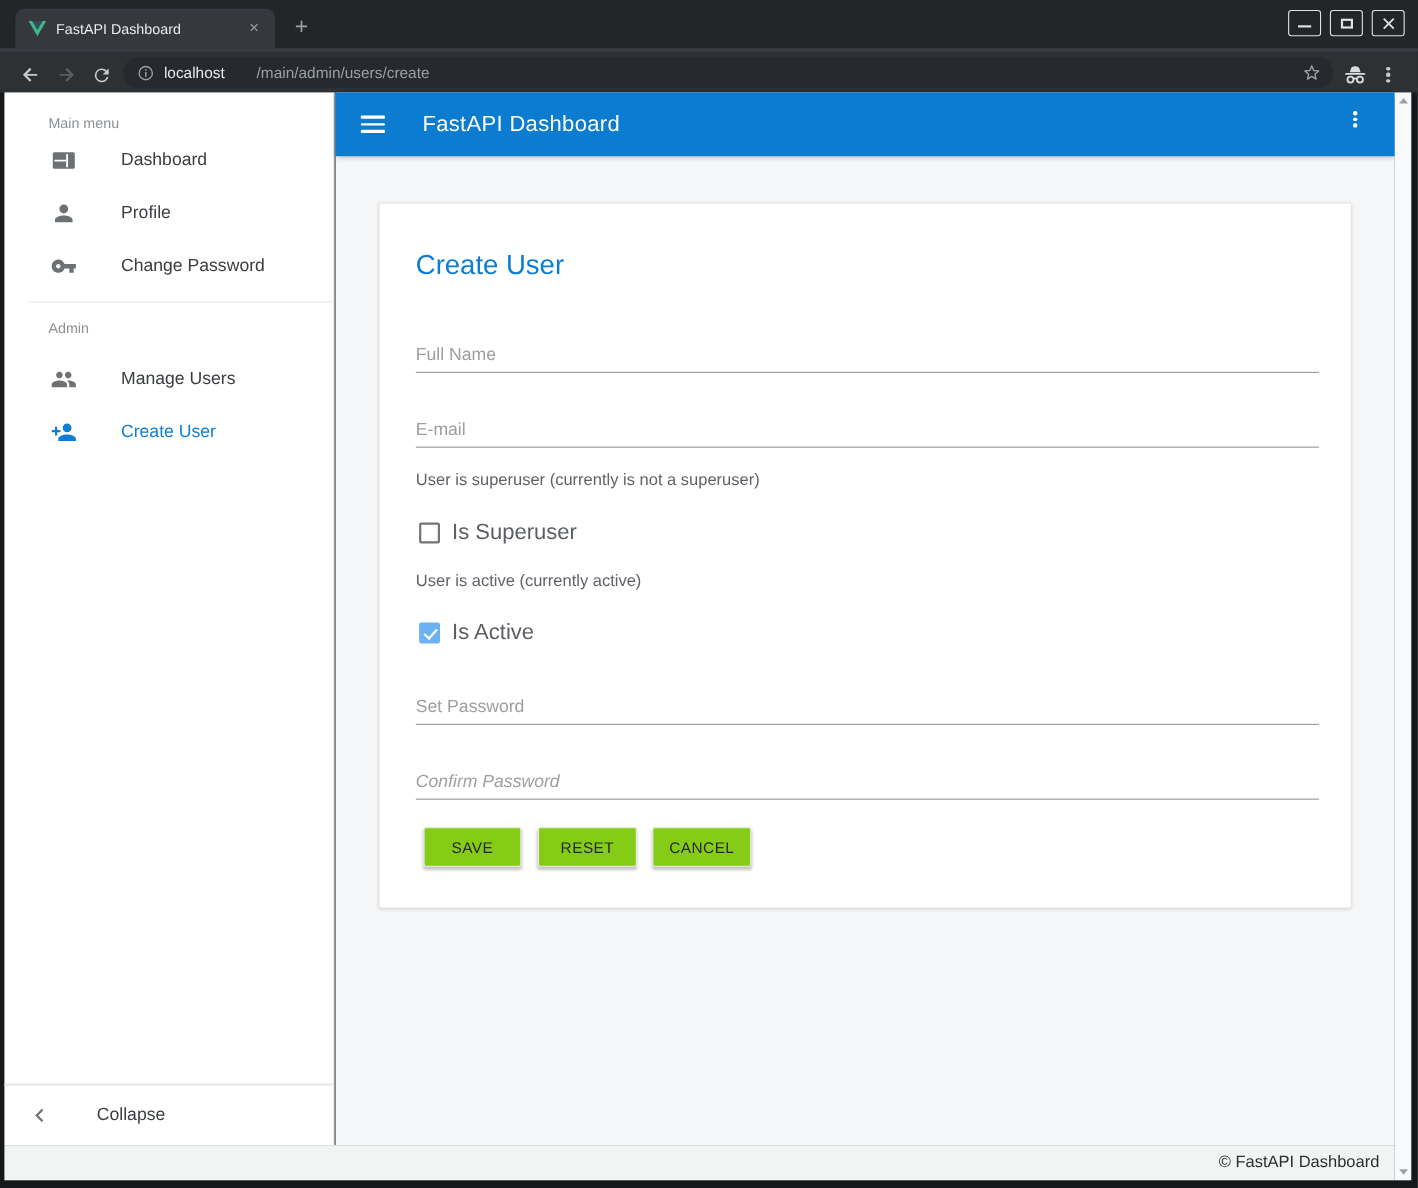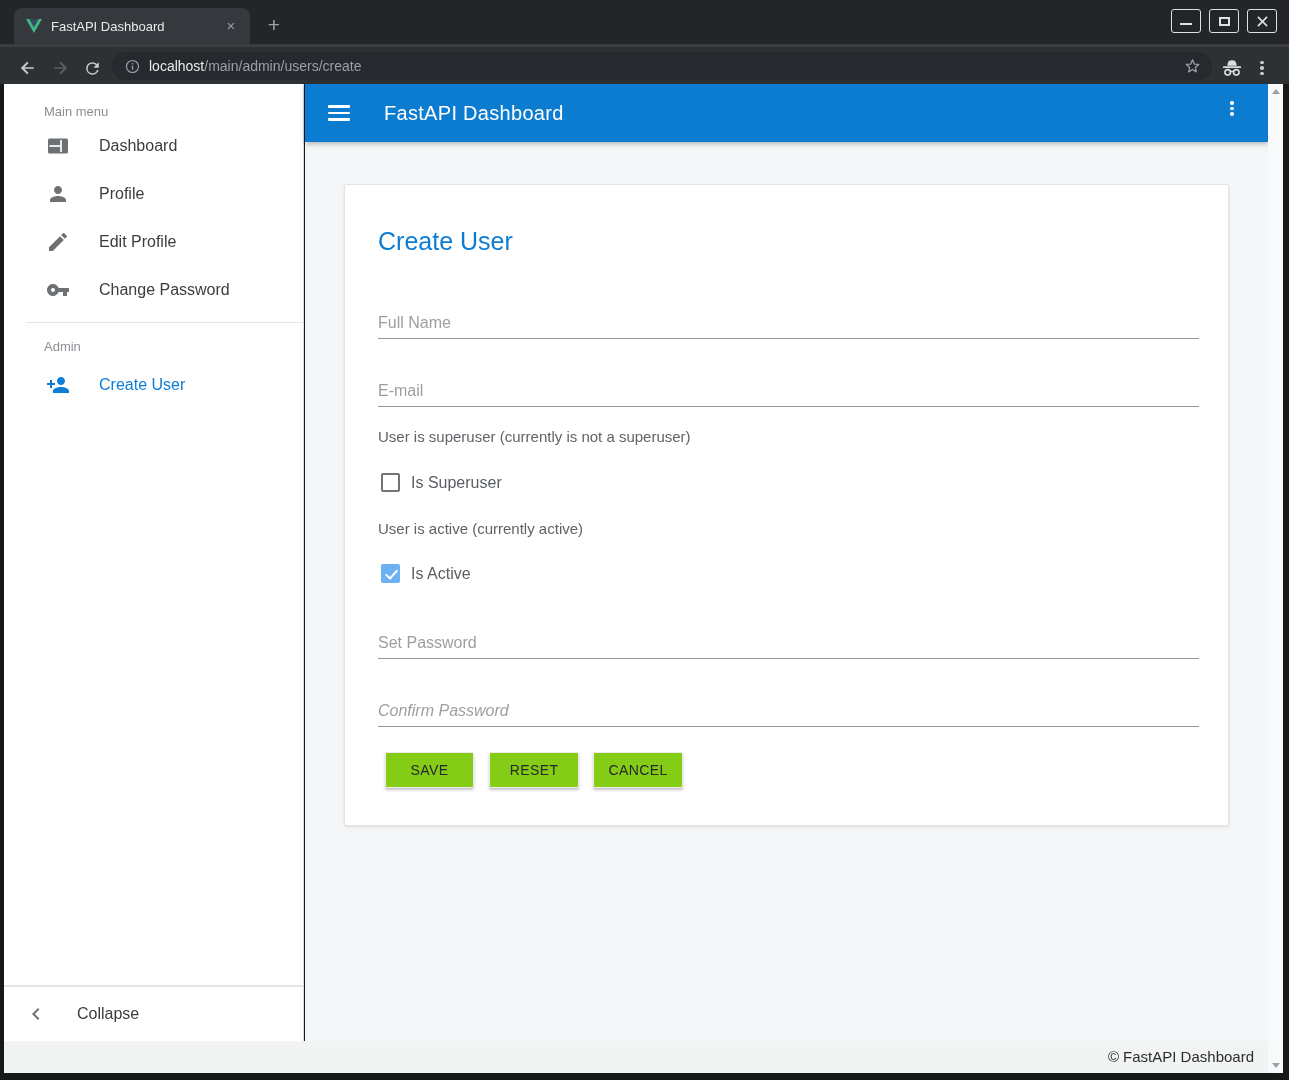--- a/index.html
+++ b/index.html
@@ -22,41 +22,41 @@
   .win-min-glyph { width:12px; height:2px; background:#dee1e4; margin-top:6px; }
   .win-max-glyph { width:11px; height:9px; border:2px solid #dee1e4; }
 
   .toolbar { position:absolute; left:0; top:44px; width:1289px; height:40px; background:#2d3134;
              border-top:3px solid #3a3e42; }
   .nav-btn { position:absolute; top:8px; width:26px; height:26px; display:flex; align-items:center; justify-content:center; }
   .omnibox { position:absolute; left:112px; top:5px; width:1100px; height:28px; background:#26292d;
              border-radius:14px; display:flex; align-items:center; padding:0 10px 0 12px; }
   .url-text { font-size:14px; margin-left:8px; flex:1; white-space:nowrap; overflow:hidden; }
   .url-host { color:#e8eaed; }
-  .url-path { color:#9aa0a6; }
+  .url-path { color:#9aa0a6;padding-left:29px; }
   .right-btn { position:absolute; top:8px; width:28px; height:26px; display:flex; align-items:center; justify-content:center; }
   .kebab i, .kebab-b i { display:block; width:3.5px; height:3.5px; border-radius:50%; background:#c6cacd; margin:2px auto; }
 
   
   .sidebar { position:absolute; left:4px; top:84px; width:300px; height:957px; background:#ffffff;
              border-right:1px solid #dcdddf;padding-left:22px; }
   .main { position:absolute; left:305px; top:84px; width:963px; height:957px; background:#f5f6f7; }
   .page-footer { position:absolute; left:4px; top:1041px; width:1264px; height:32px; background:#f2f3f3;
                  font-size:15px; color:#2b2d2f; line-height:31px; text-align:right; padding-right:14px; }
   .scrollbar { position:absolute; left:1268px; top:84px; width:15px; height:989px; background:#f8f9fa; }
   .sb-arrow-up { position:absolute; top:5px; left:3.5px; width:0; height:0;
                  border-left:4px solid transparent; border-right:4px solid transparent; border-bottom:5px solid #9aa0a6; }
   .sb-arrow-down { position:absolute; bottom:5px; left:3.5px; width:0; height:0;
                  border-left:4px solid transparent; border-right:4px solid transparent; border-top:5px solid #9aa0a6; }
 
   
   .section-label { font-size:13px; color:#8b8f93; padding:20px 0 0 18px; height:38px; }
   .nav-item { height:48px; display:flex; align-items:center; padding-left:20px; cursor:pointer; }
   .nav-item .nav-icon { width:24px; height:24px; flex:0 0 24px; }
-  .nav-item .nav-label { margin-left:29px; font-size:16px; color:#3a3d40; }
+  .nav-item .nav-label { margin-left:40px; font-size:16px; color:#3a3d40; }
   .nav-item.active .nav-label { color:#0d7dd6; }
   .divider { height:1px; background:#e4e5e7; margin:8px 0; }
   .sidebar-bottom { position:absolute; left:0; bottom:0; width:100%; }
 
   
   .appbar { position:absolute; left:0; top:0; width:963px; height:58px; background:#0b7cd0;
             box-shadow:0 2px 5px rgba(0,0,0,.26); display:flex; align-items:center; }
   .hamburger { margin-left:23px; width:22px; }
   .hamburger i { display:block; height:2.4px; background:#fff; border-radius:1px; margin:4px 0; }
   .appbar-title { color:#fff; font-size:20px; font-weight:500; letter-spacing:.3px; margin-left:34px; }
@@ -70,21 +70,21 @@
   .m-input { position:absolute; left:33px; width:821px; height:36px; background:transparent; border:none;
              border-bottom:1px solid #949698; font-size:16px; color:#ef4444; border-radius:0;
              font-family:"Liberation Sans", sans-serif; padding:10px 0 6px 0; outline:none; }
   .m-input::placeholder { color:#9e9e9e; opacity:1; }
   .hint { position:absolute; left:33px; font-size:15px; color:#5f6368; }
   .cb-row { position:absolute; left:36px; display:flex; align-items:center; cursor:pointer; }
   .cb-box { width:19px; height:19px; border:2px solid #717477; border-radius:2px; position:relative; }
   .cb-row.checked .cb-box { background:#6cb2f3; border-color:#6cb2f3; }
   .cb-row.checked .cb-box::after { content:""; position:absolute; left:5px; top:1px; width:5px; height:10px;
              border:solid #fff; border-width:0 2.2px 2.2px 0; transform:rotate(42deg); }
-  .cb-label { margin-left:11px; font-size:16px; color:#5a5e62; }
+  .cb-label { margin-left:11px; font-size:20px; color:#5a5e62; }
   .btn { position:absolute; top:567px; height:36px; background:#84cc16; border:1px solid #eceaea;
          border-radius:2px; box-shadow:0 2px 3px rgba(0,0,0,.24); font-size:14px; font-weight:500;
          letter-spacing:.4px; color:#26282a; font-family:"Liberation Sans", sans-serif; cursor:pointer; }
 </style>
 </head>
 <body>
 
 <div class="titlebar">
   <div class="tab">
     <svg class="favicon" viewBox="0 0 261.76 226.69">
@@ -167,37 +167,37 @@
     <span class="nav-label">Dashboard</span>
   </div>
 
   <div class="nav-item">
     <svg class="nav-icon" viewBox="0 0 24 24">
       <path fill="#6d7174" d="M12 12c2.21 0 4-1.79 4-4s-1.79-4-4-4-4 1.79-4 4 1.79 4 4 4zm0 2c-2.67 0-8 1.34-8 4v2h16v-2c0-2.66-5.33-4-8-4z"></path>
     </svg>
     <span class="nav-label">Profile</span>
   </div>
 
-  <div class="nav-item">
-    <svg class="nav-icon" viewBox="0 0 24 24">
-      <path fill="#6d7174" d="M3 17.25V21h3.75L17.81 9.94l-3.75-3.75L3 17.25zM20.71 7.04c.39-.39.39-1.02 0-1.41l-2.34-2.34a1 1 0 0 0-1.41 0l-1.83 1.83 3.75 3.75 1.83-1.83z"></path>
-    </svg>
-    <span class="nav-label">Edit Profile</span>
-  </div>
 
   <div class="nav-item">
     <svg class="nav-icon" viewBox="0 0 24 24">
       <path fill="#6d7174" d="M12.65 10C11.83 7.67 9.61 6 7 6c-3.31 0-6 2.69-6 6s2.69 6 6 6c2.61 0 4.83-1.67 5.65-4H17v4h4v-4h2v-4H12.65zM7 14c-1.1 0-2-.9-2-2s.9-2 2-2 2 .9 2 2-.9 2-2 2z"></path>
     </svg>
     <span class="nav-label">Change Password</span>
   </div>
 
   <div class="divider"></div>
   <div class="section-label" style="padding-top:8px;height:30px">Admin</div>
 
+  <div class="nav-item" style="margin-top:8px">
+    <svg class="nav-icon" viewBox="0 0 24 24">
+      <path fill="#6d7174" d="M16 11c1.66 0 2.99-1.34 2.99-3S17.66 5 16 5c-1.66 0-3 1.34-3 3s1.34 3 3 3zm-8 0c1.66 0 2.99-1.34 2.99-3S9.66 5 8 5C6.34 5 5 6.34 5 8s1.34 3 3 3zm0 2c-2.33 0-7 1.17-7 3.5V19h14v-2.5c0-2.33-4.67-3.5-7-3.5zm8 0c-.29 0-.62.02-.97.05 1.16.84 1.97 1.97 1.97 3.45V19h6v-2.5c0-2.33-4.67-3.5-7-3.5z"></path>
+    </svg>
+    <span class="nav-label">Manage Users</span>
+  </div>
 
   <div class="nav-item active">
     <svg class="nav-icon" viewBox="0 0 24 24">
       <path fill="#0d7dd6" d="M15 12c2.21 0 4-1.79 4-4s-1.79-4-4-4-4 1.79-4 4 1.79 4 4 4zm-9-2V7H4v3H1v2h3v3h2v-3h3v-2H6zm9 4c-2.67 0-8 1.34-8 4v2h16v-2c0-2.66-5.33-4-8-4z"></path>
     </svg>
     <span class="nav-label">Create User</span>
   </div>
 
   <div class="sidebar-bottom">
     <div class="divider" style="margin:0"></div>

